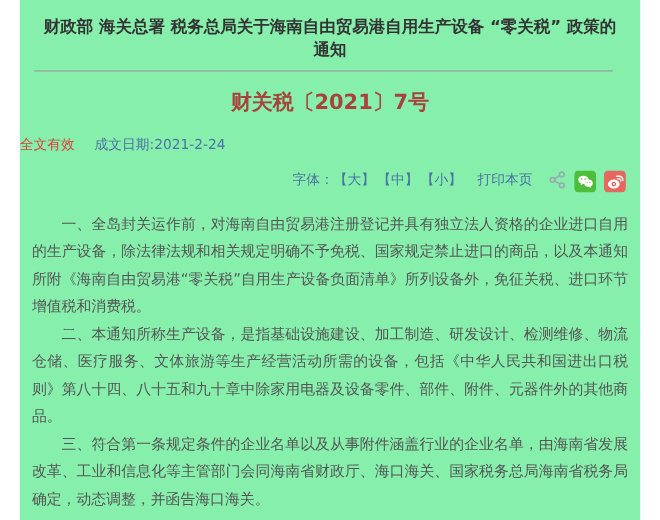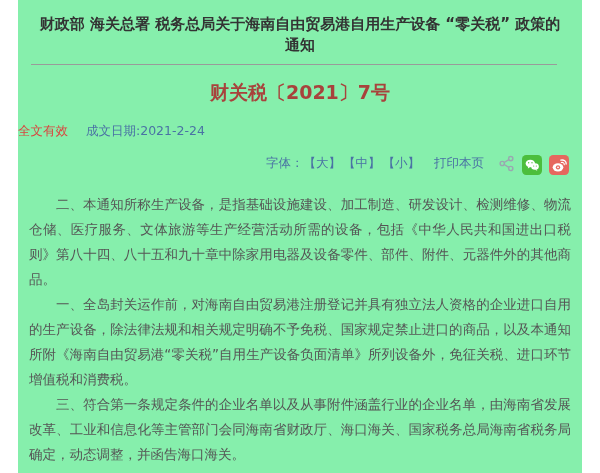--- a/index.html
+++ b/index.html
@@ -100,19 +100,19 @@
         <ellipse cx="10.8" cy="14.8" rx="6.4" ry="4.9" fill="#ffffff"></ellipse>
         <circle cx="10.8" cy="14.8" r="2.6" fill="#e6675e"></circle>
         <circle cx="10.8" cy="14.8" r="1.1" fill="#ffffff"></circle>
         <path d="M14.2 6.2 C 17.8 5.2 21 7.6 20.6 10.8" fill="none" stroke="#ffffff" stroke-width="1.6" stroke-linecap="round"></path>
         <path d="M14.8 9 C 16.8 8.5 18.5 9.8 18.3 11.5" fill="none" stroke="#ffffff" stroke-width="1.4" stroke-linecap="round"></path>
       </svg>
     </span>
   </div>
 
   <div class="content">
+    <p class="para">一、全岛封关运作前，对海南自由贸易港注册登记并具有独立法人资格的企业进口自用的生产设备，除法律法规和相关规定明确不予免税、国家规定禁止进口的商品，以及本通知所附《海南自由贸易港“零关税”自用生产设备负面清单》所列设备外，免征关税、进口环节增值税和消费税。</p>
     <p class="para">二、本通知所称生产设备，是指基础设施建设、加工制造、研发设计、检测维修、物流仓储、医疗服务、文体旅游等生产经营活动所需的设备，包括《中华人民共和国进出口税则》第八十四、八十五和九十章中除家用电器及设备零件、部件、附件、元器件外的其他商品。</p>
-    <p class="para">一、全岛封关运作前，对海南自由贸易港注册登记并具有独立法人资格的企业进口自用的生产设备，除法律法规和相关规定明确不予免税、国家规定禁止进口的商品，以及本通知所附《海南自由贸易港“零关税”自用生产设备负面清单》所列设备外，免征关税、进口环节增值税和消费税。</p>
     <p class="para">三、符合第一条规定条件的企业名单以及从事附件涵盖行业的企业名单，由海南省发展改革、工业和信息化等主管部门会同海南省财政厅、海口海关、国家税务总局海南省税务局确定，动态调整，并函告海口海关。</p>
 
   </div>
 
 </div>
 
 </body></html>

